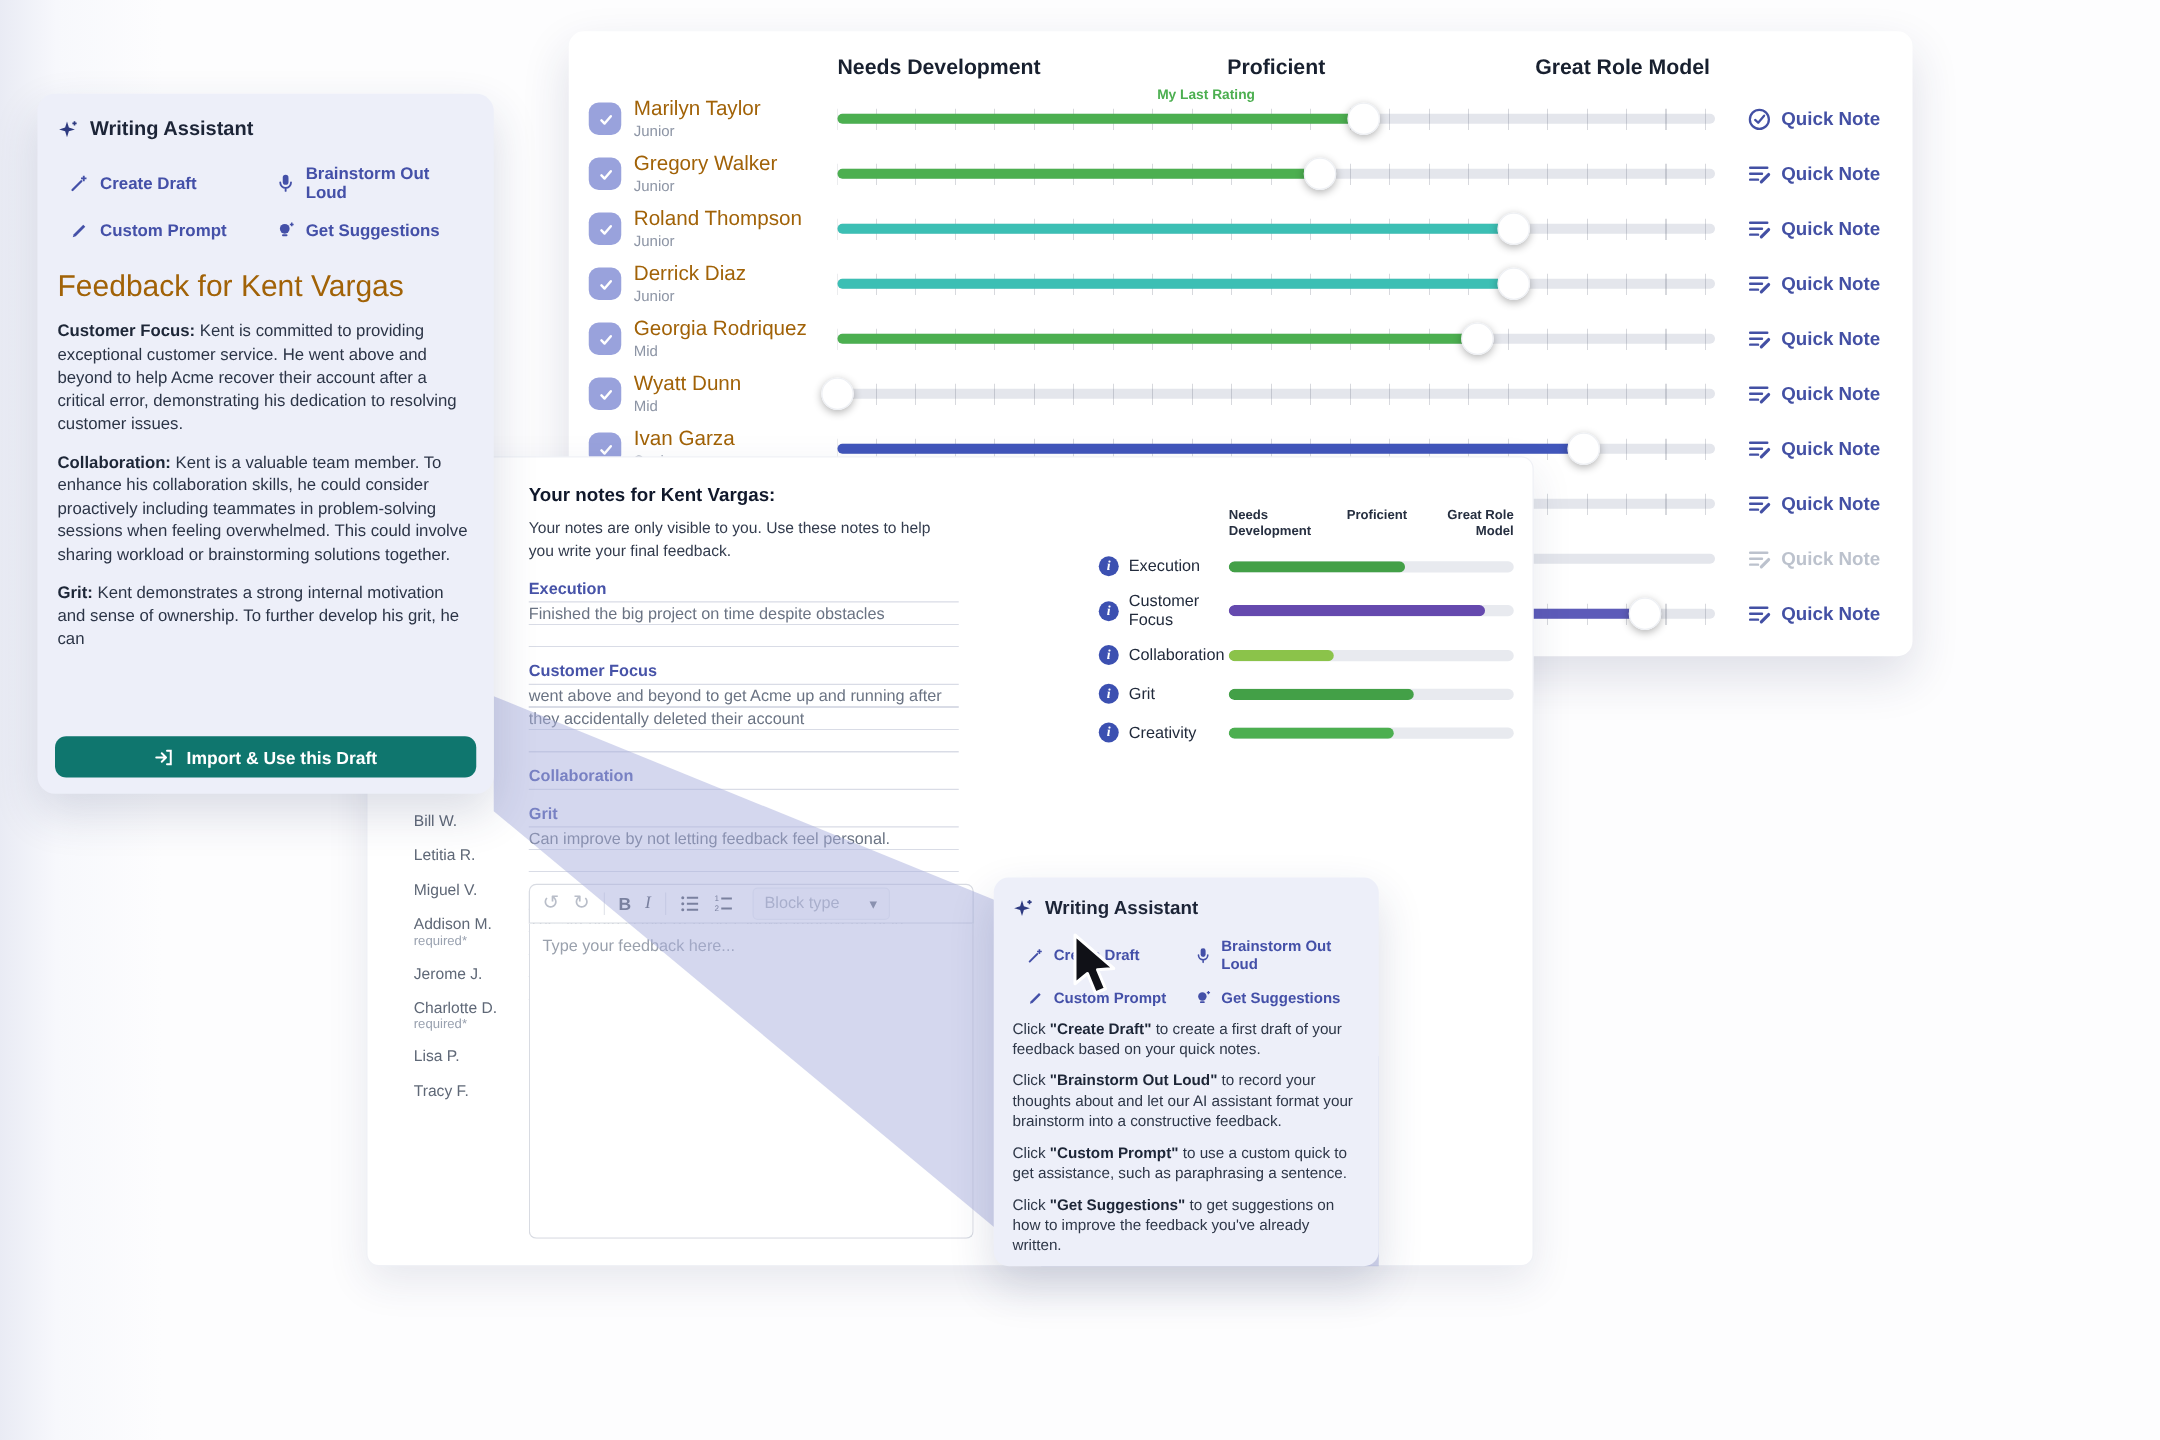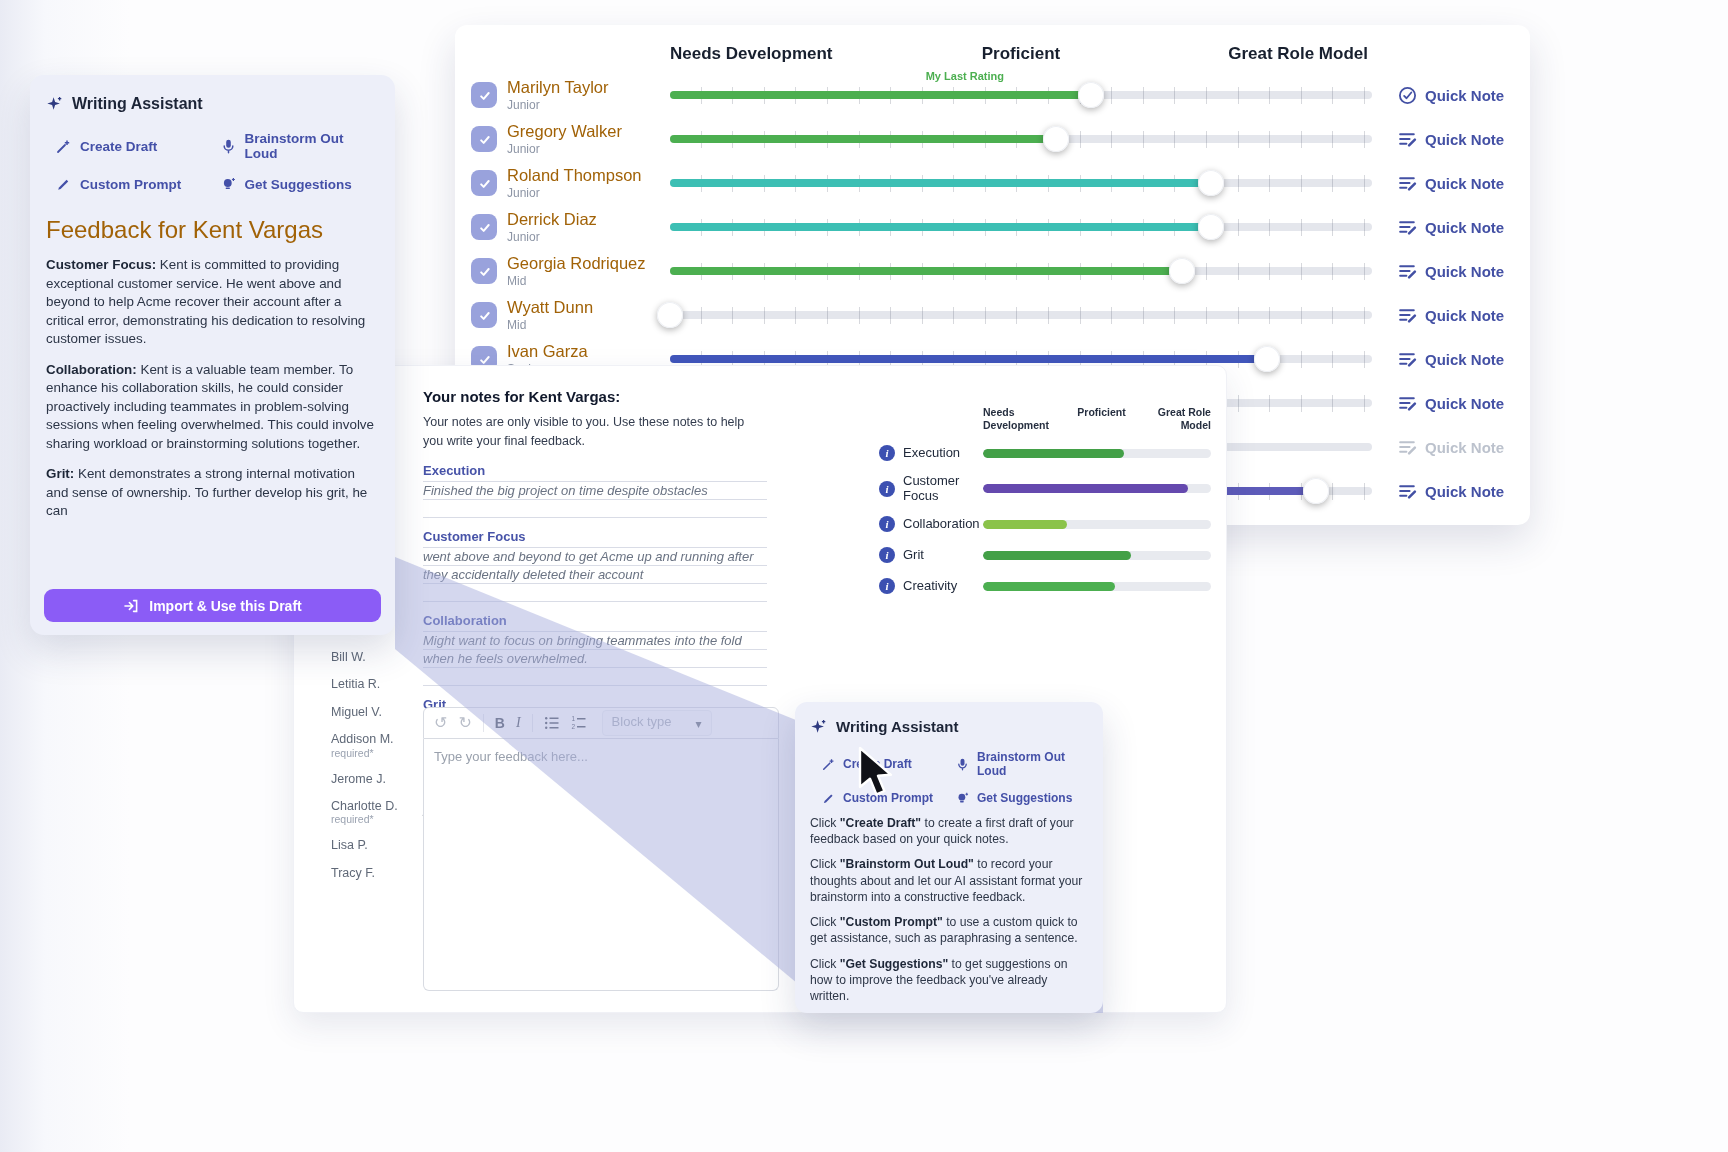--- a/index.html
+++ b/index.html
@@ -44,21 +44,21 @@
     box-shadow:0 12px 32px rgba(35,45,95,.10);border:1px solid #f0f1f6;z-index:2;box-sizing:border-box;}
   .roster{position:absolute;left:37px;top:284px;display:flex;flex-direction:column;gap:13px;}
   .roster-item{font-size:12.5px;color:#5f6877;font-weight:500;line-height:1.15;cursor:pointer;}
   .roster-req{font-size:10.5px;color:#9aa2b0;font-weight:normal;display:block;}
   .notes{position:absolute;left:129px;top:22px;width:344px;}
   .notes-title{font-size:15px;font-weight:bold;color:#10182b;}
   .notes-sub{font-size:12.5px;color:#333c4e;line-height:1.55;margin-top:8px;}
   .note-field{margin-top:11px;}
   .note-label{font-size:13px;color:#4753a8;font-weight:600;border-bottom:1px solid #d9dce6;padding-bottom:3px;cursor:text;}
   .note-value{font-size:13px;color:#6a7383;line-height:18px;padding-bottom:18px;cursor:text;
-    background:repeating-linear-gradient(180deg,transparent 0,transparent 17px,#d9dce6 17px,#d9dce6 18px);font-style:italic;}
+    background:repeating-linear-gradient(180deg,transparent 0,transparent 17px,#d9dce6 17px,#d9dce6 18px);}
   .chart{position:absolute;left:585px;top:40px;width:332px;}
   .chart-head{display:flex;margin-left:104px;width:228px;font-size:10.5px;font-weight:bold;color:#262f40;line-height:1.25;}
   .chart-head .c0{width:38%;}
   .chart-head .c1{width:28%;text-align:center;}
   .chart-head .c2{width:34%;text-align:right;}
   .chart-row{display:flex;align-items:center;margin-top:11px;min-height:20px;}
   .ci{width:16px;height:16px;border-radius:50%;background:#3c50b1;color:#fff;flex:none;
     display:flex;align-items:center;justify-content:center;cursor:pointer;}
   .ci::before{content:"i";font-size:11px;font-weight:bold;font-style:italic;font-family:"Liberation Serif",serif;}
   .chart-label{width:80px;margin-left:8px;font-size:13px;color:#222b3c;line-height:1.12;flex:none;}
@@ -87,21 +87,21 @@
   .wa-card{position:absolute;background:#edeff9;border-radius:14px;z-index:4;
     box-shadow:0 16px 36px rgba(40,50,100,.16);box-sizing:border-box;}
   #wa-top{left:30px;top:75px;width:365px;height:560px;padding:20px 16px;overflow:hidden;}
   .wa-head{display:flex;align-items:center;gap:9px;font-size:16px;font-weight:bold;color:#1c2437;}
   .wa-actions{display:grid;grid-template-columns:1fr 1fr;gap:16px 6px;margin:18px 0 4px;padding-left:10px;}
   .wa-action{display:flex;align-items:center;gap:9px;color:#4450a8;font-weight:bold;font-size:13.5px;cursor:pointer;}
   .wa-action .ai{display:flex;flex:none;}
   .draft-heading{font-size:24px;font-weight:normal;color:#a16207;margin:24px 0 2px;}
   .draft-p{font-size:13.4px;color:#2c3547;line-height:1.38;margin-top:12px;}
   .draft-p b{color:#1d2637;}
-  .import-btn{position:absolute;left:14px;right:14px;bottom:13px;height:33px;background:#8b5cf6;border:none;border-radius:9px;
+  .import-btn{position:absolute;left:14px;right:14px;bottom:13px;height:33px;background:#0f766e;border:none;border-radius:9px;
     color:#fff;font-weight:bold;font-size:14px;display:flex;align-items:center;justify-content:center;gap:10px;cursor:pointer;
     font-family:"Liberation Sans",sans-serif;}
   #wa-bottom{left:795px;top:702px;width:308px;height:311px;padding:16px 15px;border-radius:12px;}
   #wa-bottom .wa-head{font-size:15px;}
   #wa-bottom .wa-actions{gap:13px 2px;margin:15px 0 10px;padding-left:12px;}
   #wa-bottom .wa-action{font-size:12px;gap:8px;}
   .tip{font-size:12.2px;color:#2e3748;line-height:1.33;margin-top:9px;}
   .tip b{color:#1d2637;}
   
   #cursor{left:856px;top:746px;z-index:6;pointer-events:none;}
@@ -464,21 +464,20 @@
           <div class="note-value">Finished the big project on time despite obstacles</div>
         </div>
 
         <div class="note-field">
           <div class="note-label">Customer Focus</div>
           <div class="note-value">went above and beyond to get Acme up and running after they accidentally deleted their account</div>
         </div>
 
         <div class="note-field">
           <div class="note-label">Collaboration</div>
-          <div class="note-value">Might want to focus on bringing teammates into the fold when he feels overwhelmed.</div>
         </div>
 
         <div class="note-field">
           <div class="note-label">Grit</div>
           <div class="note-value">Can improve by not letting feedback feel personal.</div>
         </div>
 
         <div class="note-field">
           <div class="note-label">Creativity</div>
           <div class="note-value">The strength is that Kent has shown improvement in problem solving from the last time we worked on a project together.</div>

